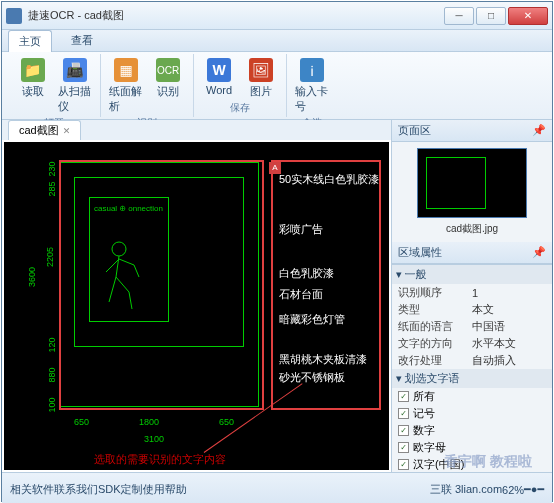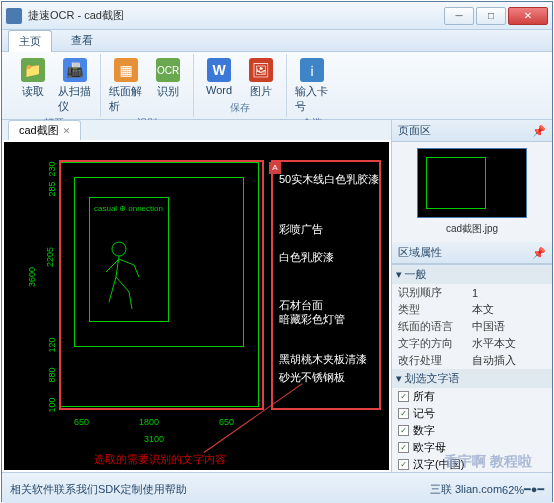--- a/index.html
+++ b/index.html
@@ -25,21 +25,21 @@
 .tabstrip{height:20px;background:#e8f0f8;display:flex;align-items:flex-end;padding-left:6px}
 .tab{background:#fff;border:1px solid #b8cde0;border-bottom:none;padding:2px 10px;border-radius:3px 3px 0 0;display:flex;align-items:center;gap:4px}
 .tab .x{font-size:9px;color:#888}
 .canvas{flex:1;background:#000;position:relative;overflow:hidden;margin:2px}
 .redbox{position:absolute;border:2px solid #e04040}
 .cad-text{position:absolute;color:#fff;font-size:11px;white-space:nowrap}
 .cad-dim{position:absolute;color:#0c0;font-size:9px}
 .cad-ann{position:absolute;color:#c00;font-size:11px}
 .arrow{position:absolute;width:120px;height:1px;background:#e04040;transform-origin:left center}
 .rightcol{width:160px;display:flex;flex-direction:column;background:#f0f4f8}
-.panel-hdr{background:linear-gradient(#e8f0f8,#d8e6f4);padding:3px 6px;color:#2a4a6a;border-bottom:1px solid #b8cde0;display:flex;align-items:flex-end;justify-content:space-between}
+.panel-hdr{background:linear-gradient(#e8f0f8,#d8e6f4);padding:3px 6px;color:#2a4a6a;border-bottom:1px solid #b8cde0;display:flex;align-items:center;justify-content:space-between}
 .thumbarea{padding:6px;text-align:center}
 .thumb{width:110px;height:70px;background:#000;border:1px solid #4a7ab0;margin:0 auto 4px;position:relative}
 .thumb::after{content:"";position:absolute;left:8px;top:8px;right:40px;bottom:8px;border:1px solid #0c0}
 .thumblabel{font-size:10px;color:#333}
 .proparea{flex:1;overflow:auto;border-top:1px solid #b8cde0}
 .proprow{display:flex;padding:1px 6px;font-size:10px;align-items:center;gap:4px}
 .proprow .k{width:70px;color:#444}
 .proprow .v{color:#333}
 .cat{background:#e0e8f0;padding:2px 4px;font-size:10px;color:#2a4a6a;display:flex;align-items:center;gap:3px}
 .chk{width:11px;height:11px;border:1px solid #888;background:#fff;display:inline-flex;align-items:center;justify-content:center;font-size:8px;color:#2a6a2a}
@@ -143,22 +143,22 @@
               <g stroke="#0c0" fill="none" stroke-width="1">
                 <circle cx="25" cy="12" r="7"></circle>
                 <path d="M25 19 L22 40 L15 65 M22 40 L35 55 L38 72 M25 22 L12 35 M25 22 L40 28 L45 40"></path>
               </g>
             </svg>
         </div>
         <div class="cad-dim" style="left:90px;top:62px;font-size:8px">casual ⊕ onnection</div>
 
         <div class="cad-text" style="left:275px;top:30px">50实木线白色乳胶漆</div>
         <div class="cad-text" style="left:275px;top:80px">彩喷广告</div>
-        <div class="cad-text" style="left:275px;top:108px">白色乳胶漆</div>
-        <div class="cad-text" style="left:275px;top:156px">石材台面</div>
+        <div class="cad-text" style="left:275px;top:124px">白色乳胶漆</div>
+        <div class="cad-text" style="left:275px;top:145px">石材台面</div>
         <div class="cad-text" style="left:275px;top:170px">暗藏彩色灯管</div>
         <div class="cad-text" style="left:275px;top:210px">黑胡桃木夹板清漆</div>
         <div class="cad-text" style="left:275px;top:228px">砂光不锈钢板</div>
 
         <div class="cad-dim" style="left:40px;top:22px;transform:rotate(-90deg)">230</div>
         <div class="cad-dim" style="left:40px;top:42px;transform:rotate(-90deg)">285</div>
         <div class="cad-dim" style="left:36px;top:110px;transform:rotate(-90deg)">2205</div>
         <div class="cad-dim" style="left:18px;top:130px;transform:rotate(-90deg)">3600</div>
         <div class="cad-dim" style="left:40px;top:198px;transform:rotate(-90deg)">120</div>
         <div class="cad-dim" style="left:40px;top:228px;transform:rotate(-90deg)">880</div>

